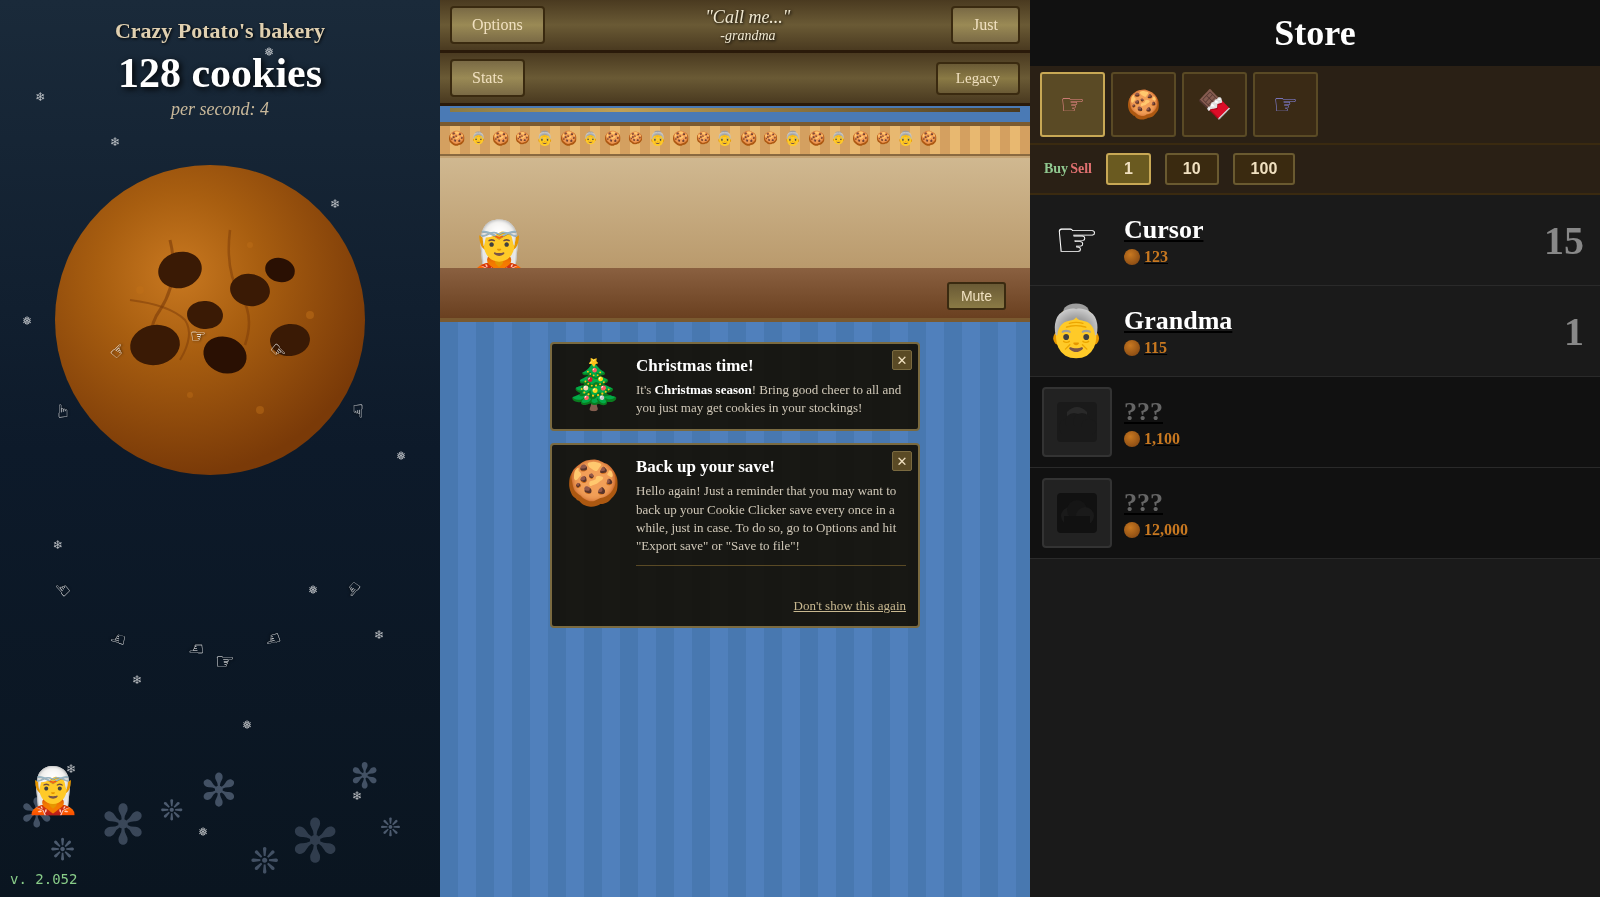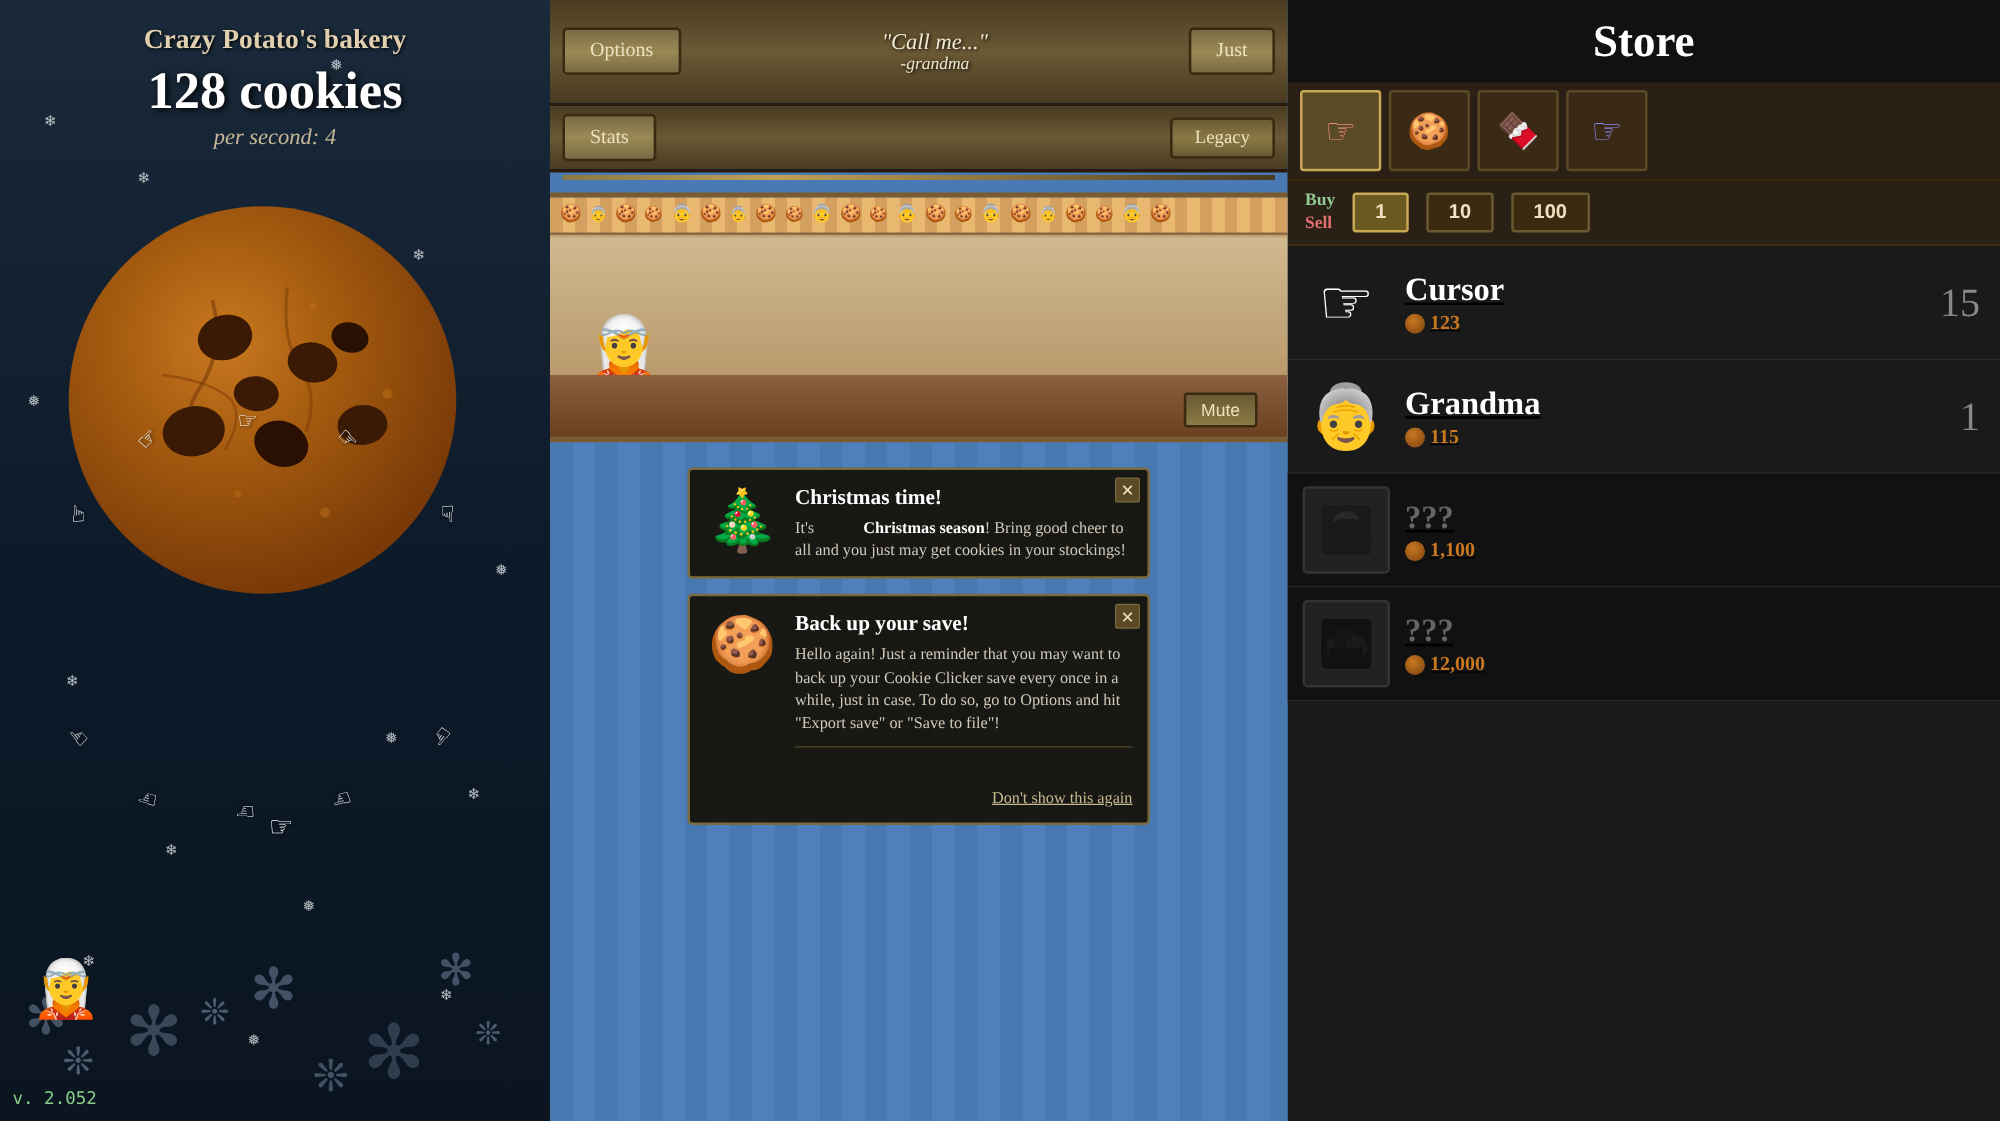--- a/index.html
+++ b/index.html
@@ -88,21 +88,21 @@
       position: relative;
       flex-shrink: 0;
       display: flex;
       flex-direction: column;
     }
 
     .nav-bar {
       display: flex;
       align-items: center;
       background: linear-gradient(180deg, #4a3a20 0%, #6a5a35 50%, #4a3a20 100%);
-      padding: 22px 10px;
+      padding: 6px 10px;
       gap: 8px;
       border-bottom: 3px solid #2a1a0a;
     }
 
     .nav-btn {
       background: linear-gradient(180deg, #7a6a45 0%, #9a8a55 50%, #7a6a45 100%);
       border: 2px solid #3a2a10;
       border-radius: 4px;
       color: #f0e0c0;
       padding: 8px 20px;
@@ -262,21 +262,20 @@
     }
 
     .notification-body {
       color: #d0c8b8;
       font-size: 13px;
       line-height: 1.4;
     }
 
     .notification-body strong {
       color: white;
-      margin-left: 36px;
     }
 
     .notification-close {
       position: absolute;
       top: 6px;
       right: 6px;
       background: #5a4a25;
       border: 1px solid #7a6a40;
       color: #f0e0c0;
       width: 20px;
@@ -361,21 +360,21 @@
       display: flex;
       align-items: center;
       background: #2a2015;
       padding: 8px 14px;
       gap: 14px;
       border-bottom: 2px solid #3a2a10;
     }
 
     .buy-sell-labels {
       display: flex;
-      flex-direction: column;
+      flex-direction: row;
       gap: 2px;
     }
 
     .buy-label {
       color: #90c890;
       font-size: 14px;
       font-weight: bold;
     }
 
     .sell-label {
@@ -455,22 +454,22 @@
     }
 
     .cost-text {
       color: #c87820;
       font-size: 16px;
       font-weight: bold;
     }
 
     .store-item-count {
       color: #888;
-      font-size: 32px;
-      font-weight: normal;
+      font-size: 40px;
+      font-weight: bold;
       position: absolute;
       right: 16px;
     }
 
     .store-item.locked {
       background: #111;
     }
 
     .store-item.locked .store-item-name {
       color: #666;

